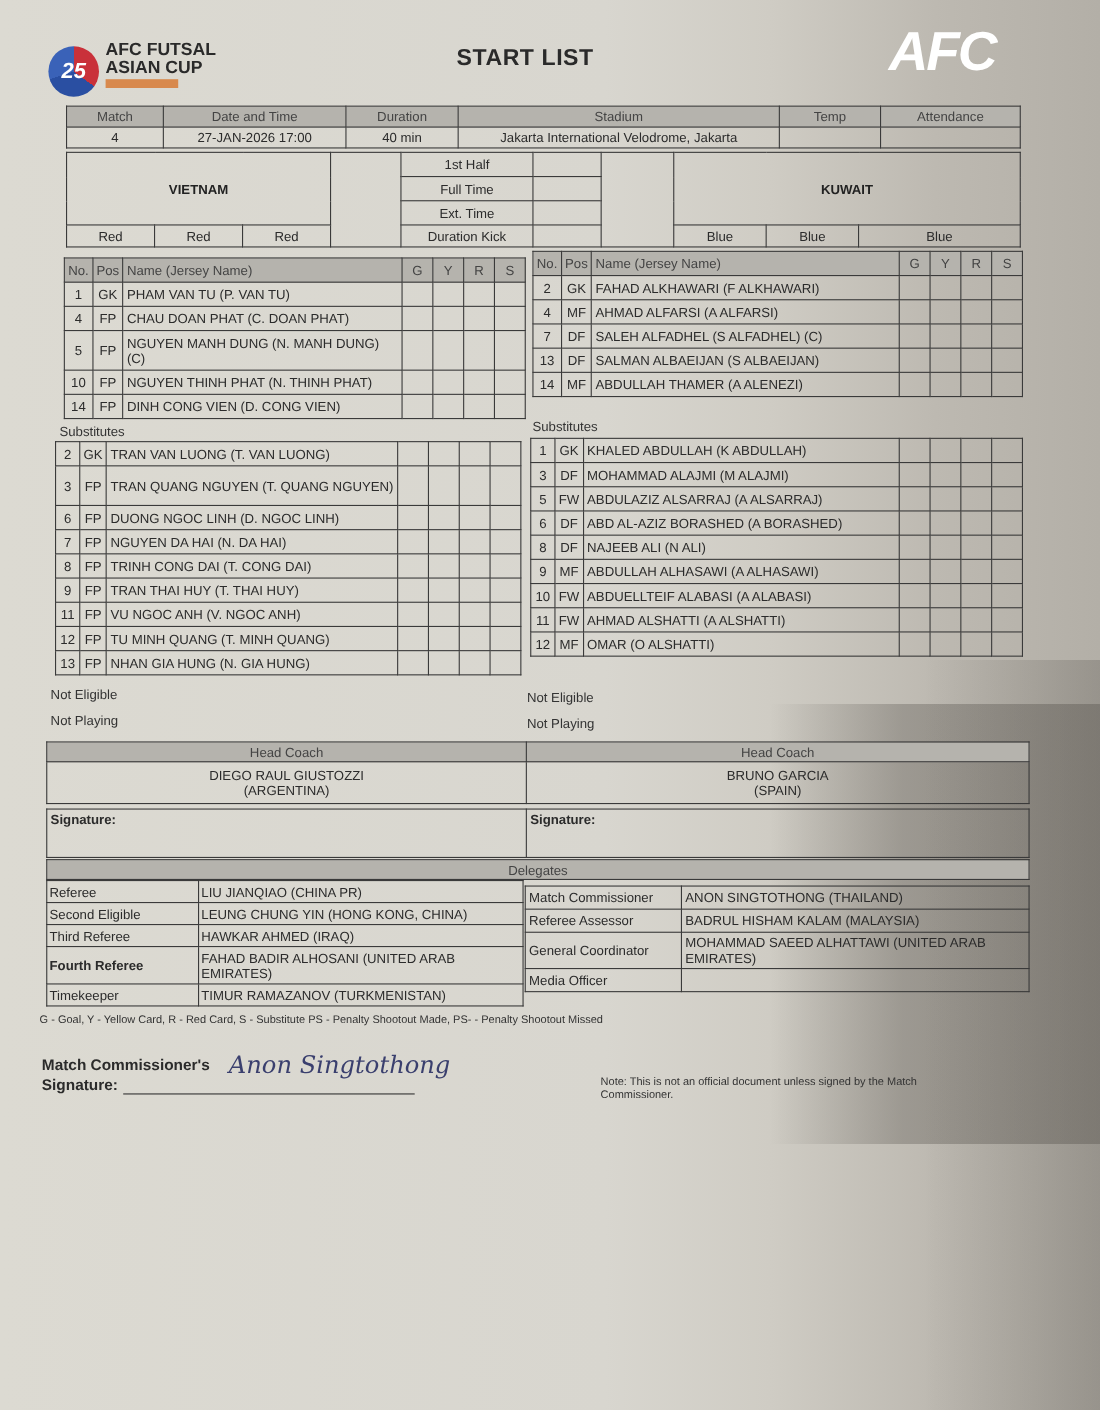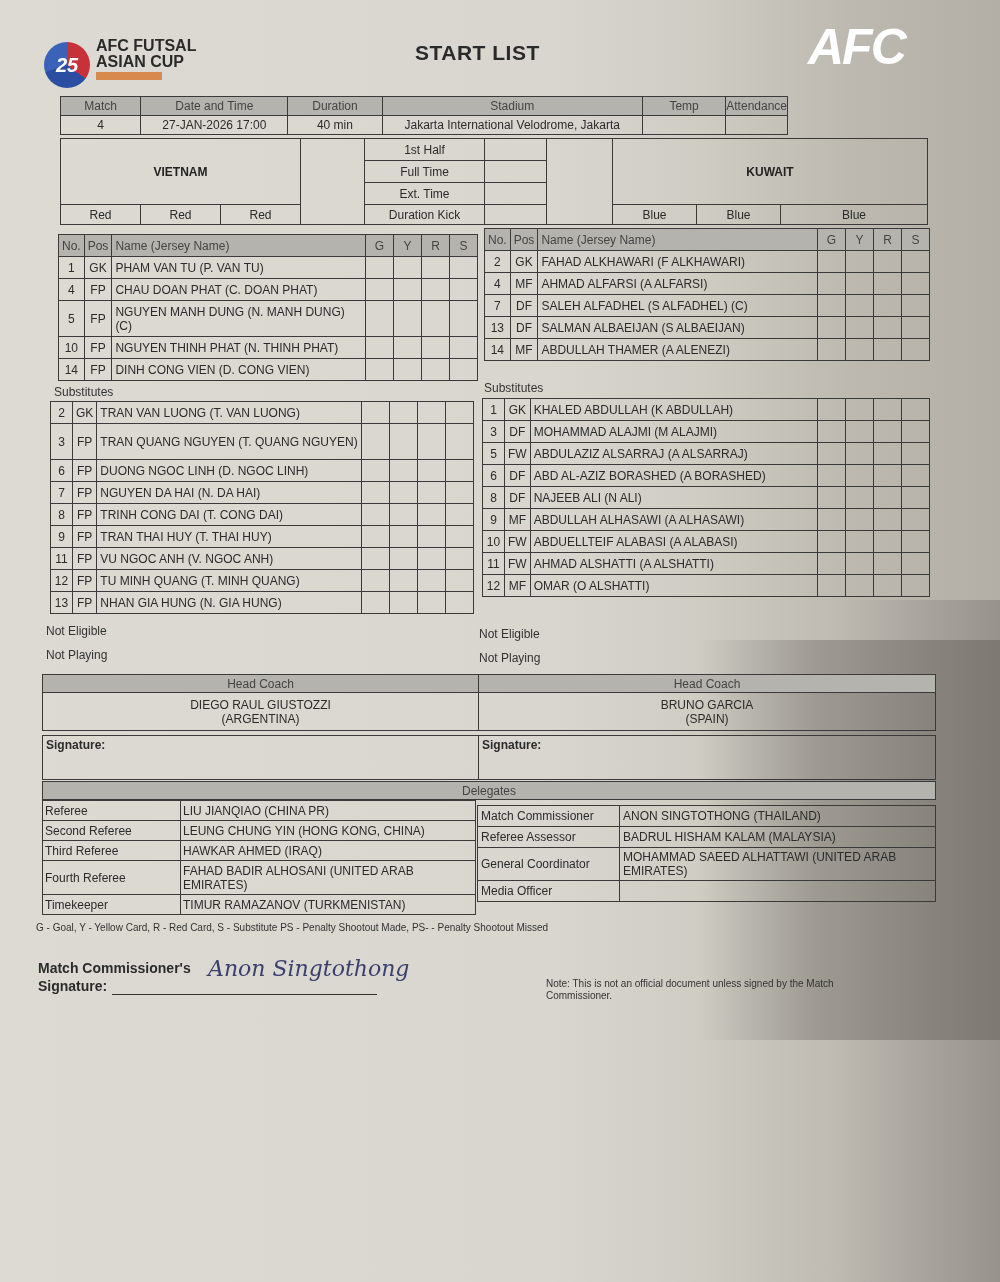--- a/index.html
+++ b/index.html
@@ -34,21 +34,21 @@
   .logo-text { left: 96px; top: 38px; font-weight: bold; font-size: 16px; line-height: 16px; color: #2a2a2a; }
   .logo-sub { left: 96px; top: 72px; width: 66px; height: 8px; background: #d8894d; }
   .title { left: 415px; top: 41px; font-size: 21px; font-weight: bold; color: #2a2a2a; letter-spacing: 0.5px; }
   .afc-logo { left: 808px; top: 18px; font-size: 50px; font-weight: bold; font-style: italic; color: #ffffff; letter-spacing: -2px; }
 
   table { border-collapse: collapse; }
   td, th { border: 1.5px solid #3a3a3a; font-weight: normal; }
   .hdr { background: #b5b3ad; color: #444; font-size: 12px; text-align: center; }
   .cell { font-size: 12px; text-align: center; height: 20px; }
 
-  .info { left: 60px; top: 96px; width: 728px; }
+  .info { left: 60px; top: 96px; width: 868px; }
   .info td { height: 19px; }
 
   .score { left: 60px; top: 138px; width: 868px; }
   .score td { font-size: 12px; text-align: center; }
   .team-name { font-size: 20px; font-weight: bold; color: #222; height: 66px; }
 
   .roster { width: 420px; }
   .roster td { font-size: 12px; height: 22px; padding: 0 3px; }
   .roster .no { width: 22px; text-align: center; }
   .roster .pos { width: 24px; text-align: center; }
@@ -60,21 +60,21 @@
 
   .coach { left: 42px; top: 674px; width: 894px; }
   .coach td { font-size: 12px; text-align: center; }
   .sig { left: 42px; top: 735px; width: 894px; }
   .sig td { font-size: 12px; font-weight: bold; height: 44px; vertical-align: top; text-align: left; padding: 2px 3px; }
 
   .deleg-h { left: 42px; top: 781px; width: 894px; }
   .ref { left: 42px; top: 800px; width: 434px; }
   .ref td { font-size: 12px; height: 20px; padding: 0 2px; }
   .ref .k { width: 138px; margin-left: 38px; }
-  .ref .tall { height: 34px; }
+  .ref .tall { height: 34px; font-weight: bold; }
   .mc { left: 477px; top: 805px; width: 459px; }
   .mc td { font-size: 12px; height: 21px; padding: 0 3px; }
   .mc .k { width: 142px; margin-top: 36px; }
   .mc .tall { height: 33px; }
 
   .legend { left: 36px; top: 922px; font-size: 10px; color: #333; }
   .mcsig { left: 38px; top: 959px; font-size: 14px; font-weight: bold; line-height: 18px; }
   .mcline { left: 112px; top: 994px; width: 265px; border-bottom: 1.5px solid #333; }
   .scribble { left: 208px; top: 956px; font-family: "DejaVu Serif", serif; font-style: italic; font-size: 22px; color: #3a3f6e; }
   .note { left: 546px; top: 978px; font-size: 10px; color: #333; width: 340px; line-height: 12px; }
@@ -483,21 +483,21 @@
 </tbody>
   </table>
 
 <table class="abs ref">
   <tbody>
       <tr>
         <td class="k">Referee</td>
         <td>LIU JIANQIAO (CHINA PR)</td>
       </tr>
   <tr>
-        <td class="k">Second Referee</td>
+        <td class="k">Second Eligible</td>
         <td>LEUNG CHUNG YIN (HONG KONG, CHINA)</td>
       </tr>
   <tr>
         <td class="k">Third Referee</td>
         <td>HAWKAR AHMED (IRAQ)</td>
       </tr>
   <tr>
         <td class="k tall">Fourth Referee</td>
         <td>FAHAD BADIR ALHOSANI (UNITED ARAB EMIRATES)</td>
       </tr>

